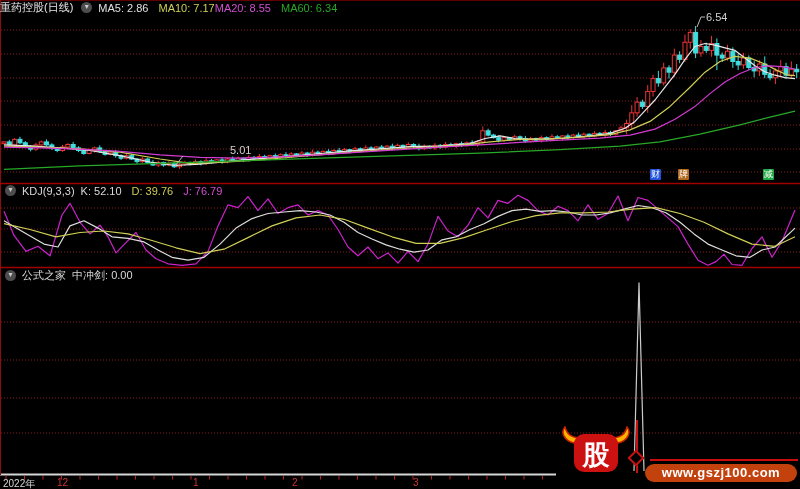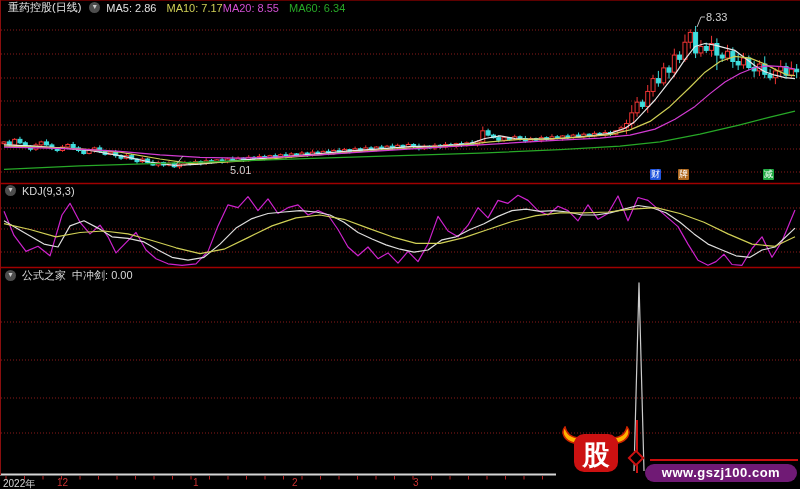--- a/index.html
+++ b/index.html
@@ -7,37 +7,37 @@
           font-family:"Liberation Sans",sans-serif;}
   .screen svg#chart-svg{position:absolute;left:0;top:0;}
   .edge-top{position:absolute;left:0;top:0;width:800px;height:1px;background:#5e0000;}
   .edge-left{position:absolute;left:0;top:0;width:1px;height:475px;background:#8a0e0e;}
   .hdr{position:absolute;left:0;width:800px;display:flex;align-items:center;gap:6px;
        font-size:11px;white-space:nowrap;}
   .hdr-1{top:1px;height:13px;}
   .hdr-2{top:185px;height:11px;}
   .hdr-3{top:269px;height:12px;}
   .t-white{color:#d9d9d9;text-align:right;}
-  .t-name{color:#e6e6e6;padding-left:8px;}
+  .t-name{color:#e6e6e6;padding-left:0;}
   .circle-ico{display:inline-block;width:11px;height:11px;border-radius:50%;background:#4d4d4d;
               color:#c9c9c9;font-size:8px;line-height:10px;text-align:center;margin-left:2px;}
   .annot{position:absolute;font-size:11px;color:#cfcfcf;}
   .month-label{position:absolute;top:477px;font-size:10px;color:#cc3333;}
   .year-label{position:absolute;left:3px;top:477px;font-size:10px;color:#d5d5d5;}
   .evt-chip{position:absolute;width:11px;height:11px;font-size:9px;line-height:11px;text-align:center;
             color:#fff;border-radius:1px;}
   
   .logo-vline{position:absolute;left:636px;top:420px;width:2px;height:53px;background:#cc1111;}
   .logo-diamond{position:absolute;left:630px;top:452px;width:8px;height:8px;border:2px solid #cc1111;
                 background:#000;transform:rotate(45deg);}
   .logo-name{position:absolute;left:653px;top:428px;width:146px;font-family:"DejaVu Serif",serif;
              font-size:25px;font-weight:bold;color:#d40f0f;letter-spacing:11px;
              text-shadow:1px 0 #eee,-1px 0 #eee,0 1px #eee,0 -1px #eee;}
   .logo-underline{position:absolute;left:650px;top:459px;width:148px;height:2px;background:#cc0d0d;}
-  .logo-pill{position:absolute;left:645px;top:464px;width:152px;height:18px;background:#701a75;
+  .logo-pill{position:absolute;left:645px;top:464px;width:152px;height:18px;background:#c2410c;
              border-radius:9px;color:#fff;font-size:13px;font-weight:bold;text-align:center;
              line-height:18px;letter-spacing:0.5px;}
   .bull{position:absolute;left:558px;top:426px;}
 </style>
 </head>
 <body>
 
 <div class="screen">
   <svg id="chart-svg" width="800" height="489">
       <line x1="1" y1="30" x2="800" y2="30" stroke="#8a1a1a" stroke-width="1" stroke-dasharray="1,2"></line>
@@ -406,39 +406,40 @@
   <div class="hdr hdr-1">
     <span class="t-name">重药控股(日线)</span>
     <span class="circle-ico">▾</span>
     <span id="ma-items"><span style="color: rgb(224, 224, 224); margin-right: 10px;">MA5: 2.86</span><span style="color: rgb(207, 207, 85); margin-right: 0;">MA10: 7.17</span><span style="color: rgb(210, 79, 210); margin-right: 10px;">MA20: 8.55</span><span style="color: rgb(39, 168, 39); margin-right: 10px;">MA60: 6.34</span></span>
   </div>
 
   
   <div class="hdr hdr-2">
     <span class="circle-ico" style="margin-left:5px">▾</span>
     <span class="t-white">KDJ(9,3,3)</span>
+    <span id="kdj-items"><span style="color: rgb(217, 217, 217); margin-right: 10px;">K: 52.10</span><span style="color: rgb(207, 207, 85); margin-right: 10px;">D: 39.76</span><span style="color: rgb(210, 79, 210); margin-right: 10px;">J: 76.79</span></span>
   </div>
 
   
   <div class="hdr hdr-3">
     <span class="circle-ico" style="margin-left:5px">▾</span>
     <span class="t-white">公式之家</span>
     <span class="t-white">
       <span>中冲剑:</span>
       <span>0.00</span>
     </span>
   </div>
 
   
   <span class="year-label">2022年</span>
   <span id="month-labels"><span class="month-label" style="left: 57px; text-align: center;">12</span><span class="month-label" style="left: 193px;">1</span><span class="month-label" style="left: 292px;">2</span><span class="month-label" style="left: 413px;">3</span></span>
 
   
   <span id="evt-chips"><span class="evt-chip" style="left: 650px; top: 169px; background: rgb(34, 85, 221);">财</span><span class="evt-chip" style="left: 678px; top: 169px; background: rgb(176, 106, 32);">牌</span><span class="evt-chip" style="left: 763px; top: 169px; background: rgb(34, 170, 68);">减</span></span>
-  <span id="annots"><span class="annot" style="left: 706px; top: 11px;">8.33</span><span class="annot" style="left: 184px; top: 164px; padding-left: 46px;">5.01</span></span>
+  <span id="annots"><span class="annot" style="left: 706px; top: 11px;">6.54</span><span class="annot" style="left: 184px; top: 144px; padding-left: 46px;">5.01</span></span>
 
   
   <svg class="bull" width="76" height="48" viewBox="0 0 76 48">
     <path d="M16,17 C7,15 2,7 7,1 C9,9 14,11 20,12 Z" fill="#ffb300" stroke="#cc2200" stroke-width="1.5"></path>
     <path d="M60,17 C69,15 74,7 69,1 C67,9 62,11 56,12 Z" fill="#ffb300" stroke="#cc2200" stroke-width="1.5"></path>
     <rect x="16" y="8" width="44" height="38" rx="10" fill="#cc1111"></rect>
     <text id="bull-char" x="38" y="38" text-anchor="middle" font-size="27" font-weight="bold" fill="#ffffff" font-family="DejaVu Serif, serif">股</text>
   </svg>
   <div class="logo-vline"></div>
   <div class="logo-diamond"></div>

